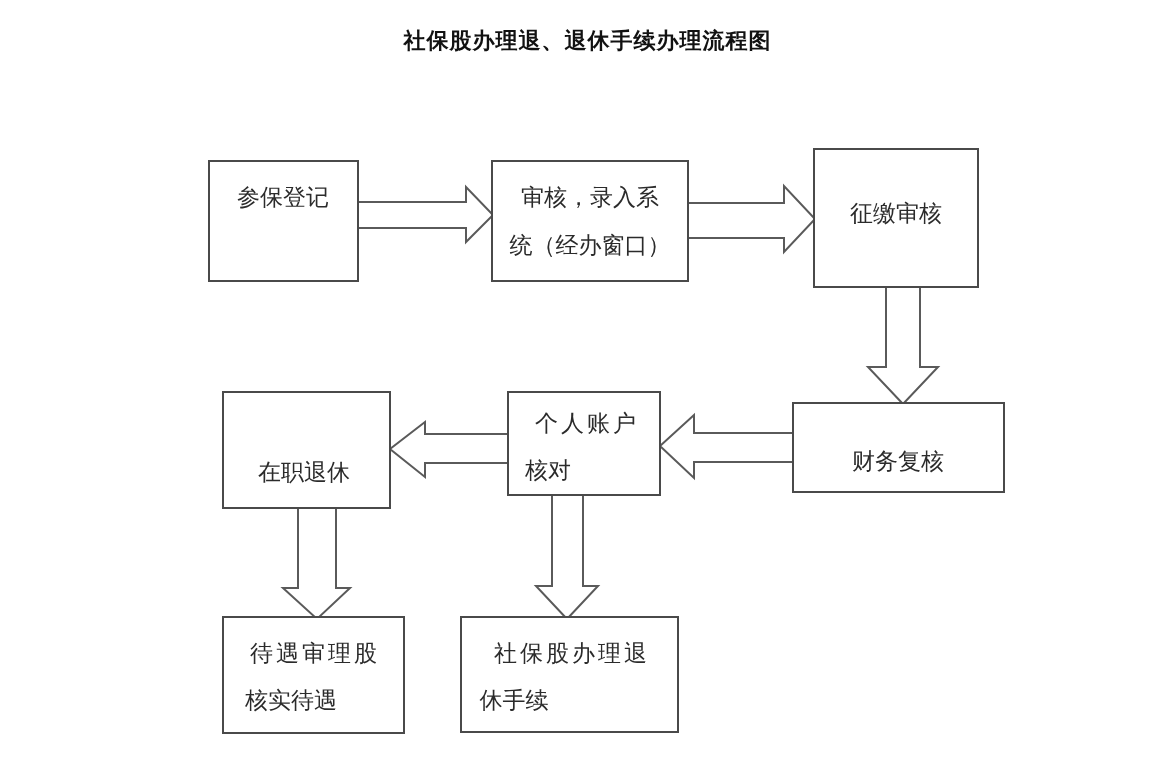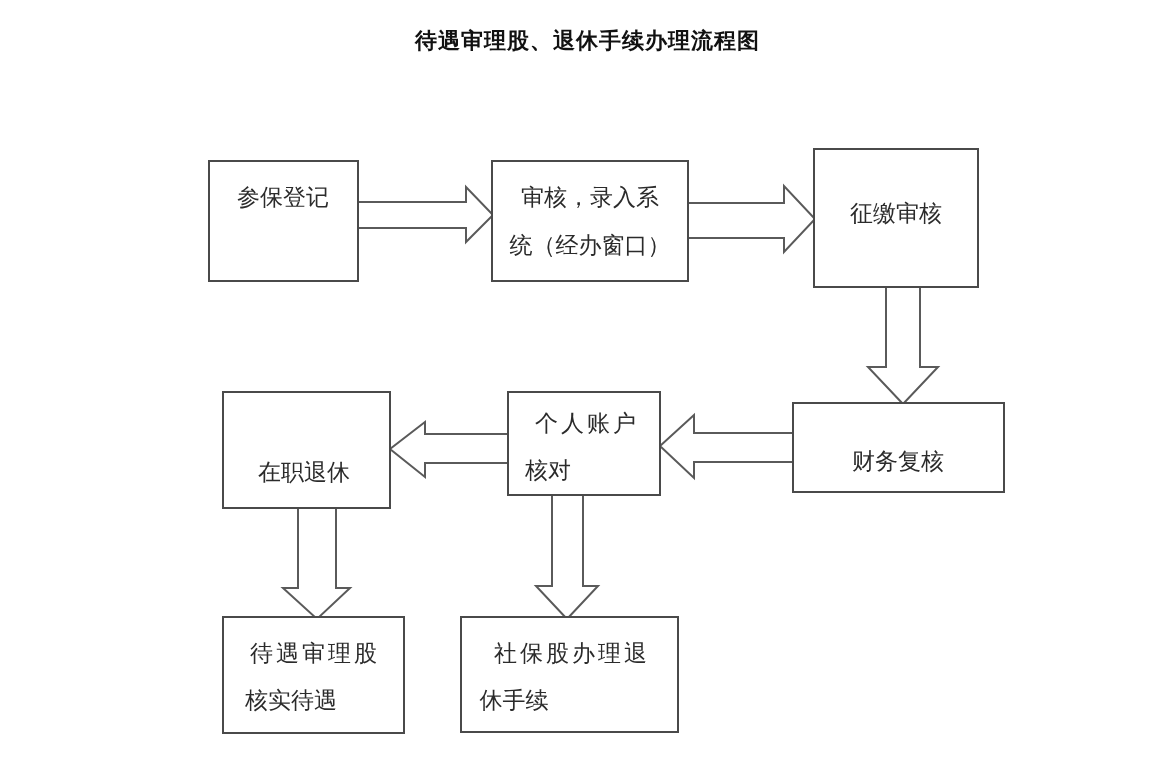--- a/index.html
+++ b/index.html
@@ -57,21 +57,21 @@
   }
   .node-label.wide {
     letter-spacing: 3px;
   }
 </style>
 </head>
 <body>
 
 <div id="page">
 
-  <div class="chart-title">待遇审理股、退休手续办理流程图</div>
+  <div class="chart-title">社保股办理退、退休手续办理流程图</div>
 
   <svg class="flow" width="1175" height="760" viewBox="0 0 1175 760">
 
     <g>
       <path class="arrow-shape" d="M 357,202 L 466,202 L 466,187 L 493,215 L 466,242 L 466,228 L 357,228 Z"></path>
     </g>
 
     <g>
       <path class="arrow-shape" d="M 688,203 L 784,203 L 784,186 L 815,219 L 784,252 L 784,238 L 688,238 Z"></path>
     </g>

